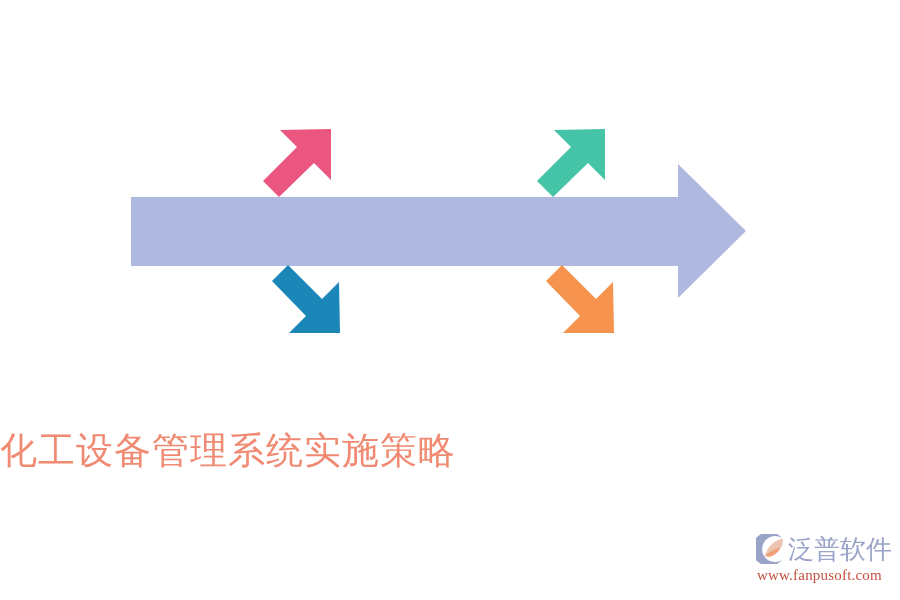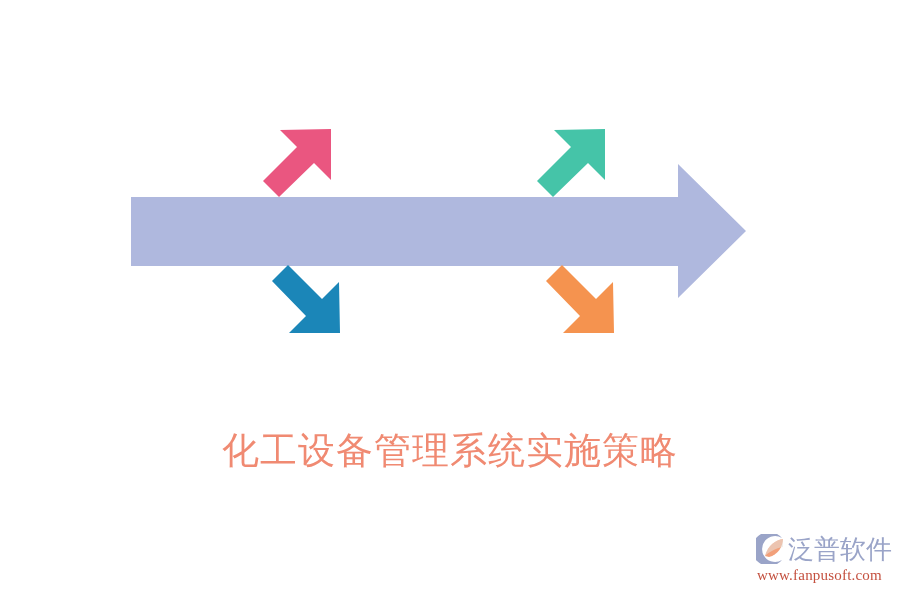--- a/index.html
+++ b/index.html
@@ -26,21 +26,20 @@
     left: 0;
     top: 0;
     width: 900px;
     height: 600px;
   }
   .title-block {
     position: absolute;
     left: 0;
     top: 424px;
     width: 900px;
-    text-align: center;
   }
   .title-line {
     display: block;
     font-family: "DejaVu Sans", "Liberation Sans", sans-serif;
     font-size: 37px;
     line-height: 53px;
     letter-spacing: 1px;
     color: #f08a72;
     font-weight: 400;
     white-space: nowrap;

